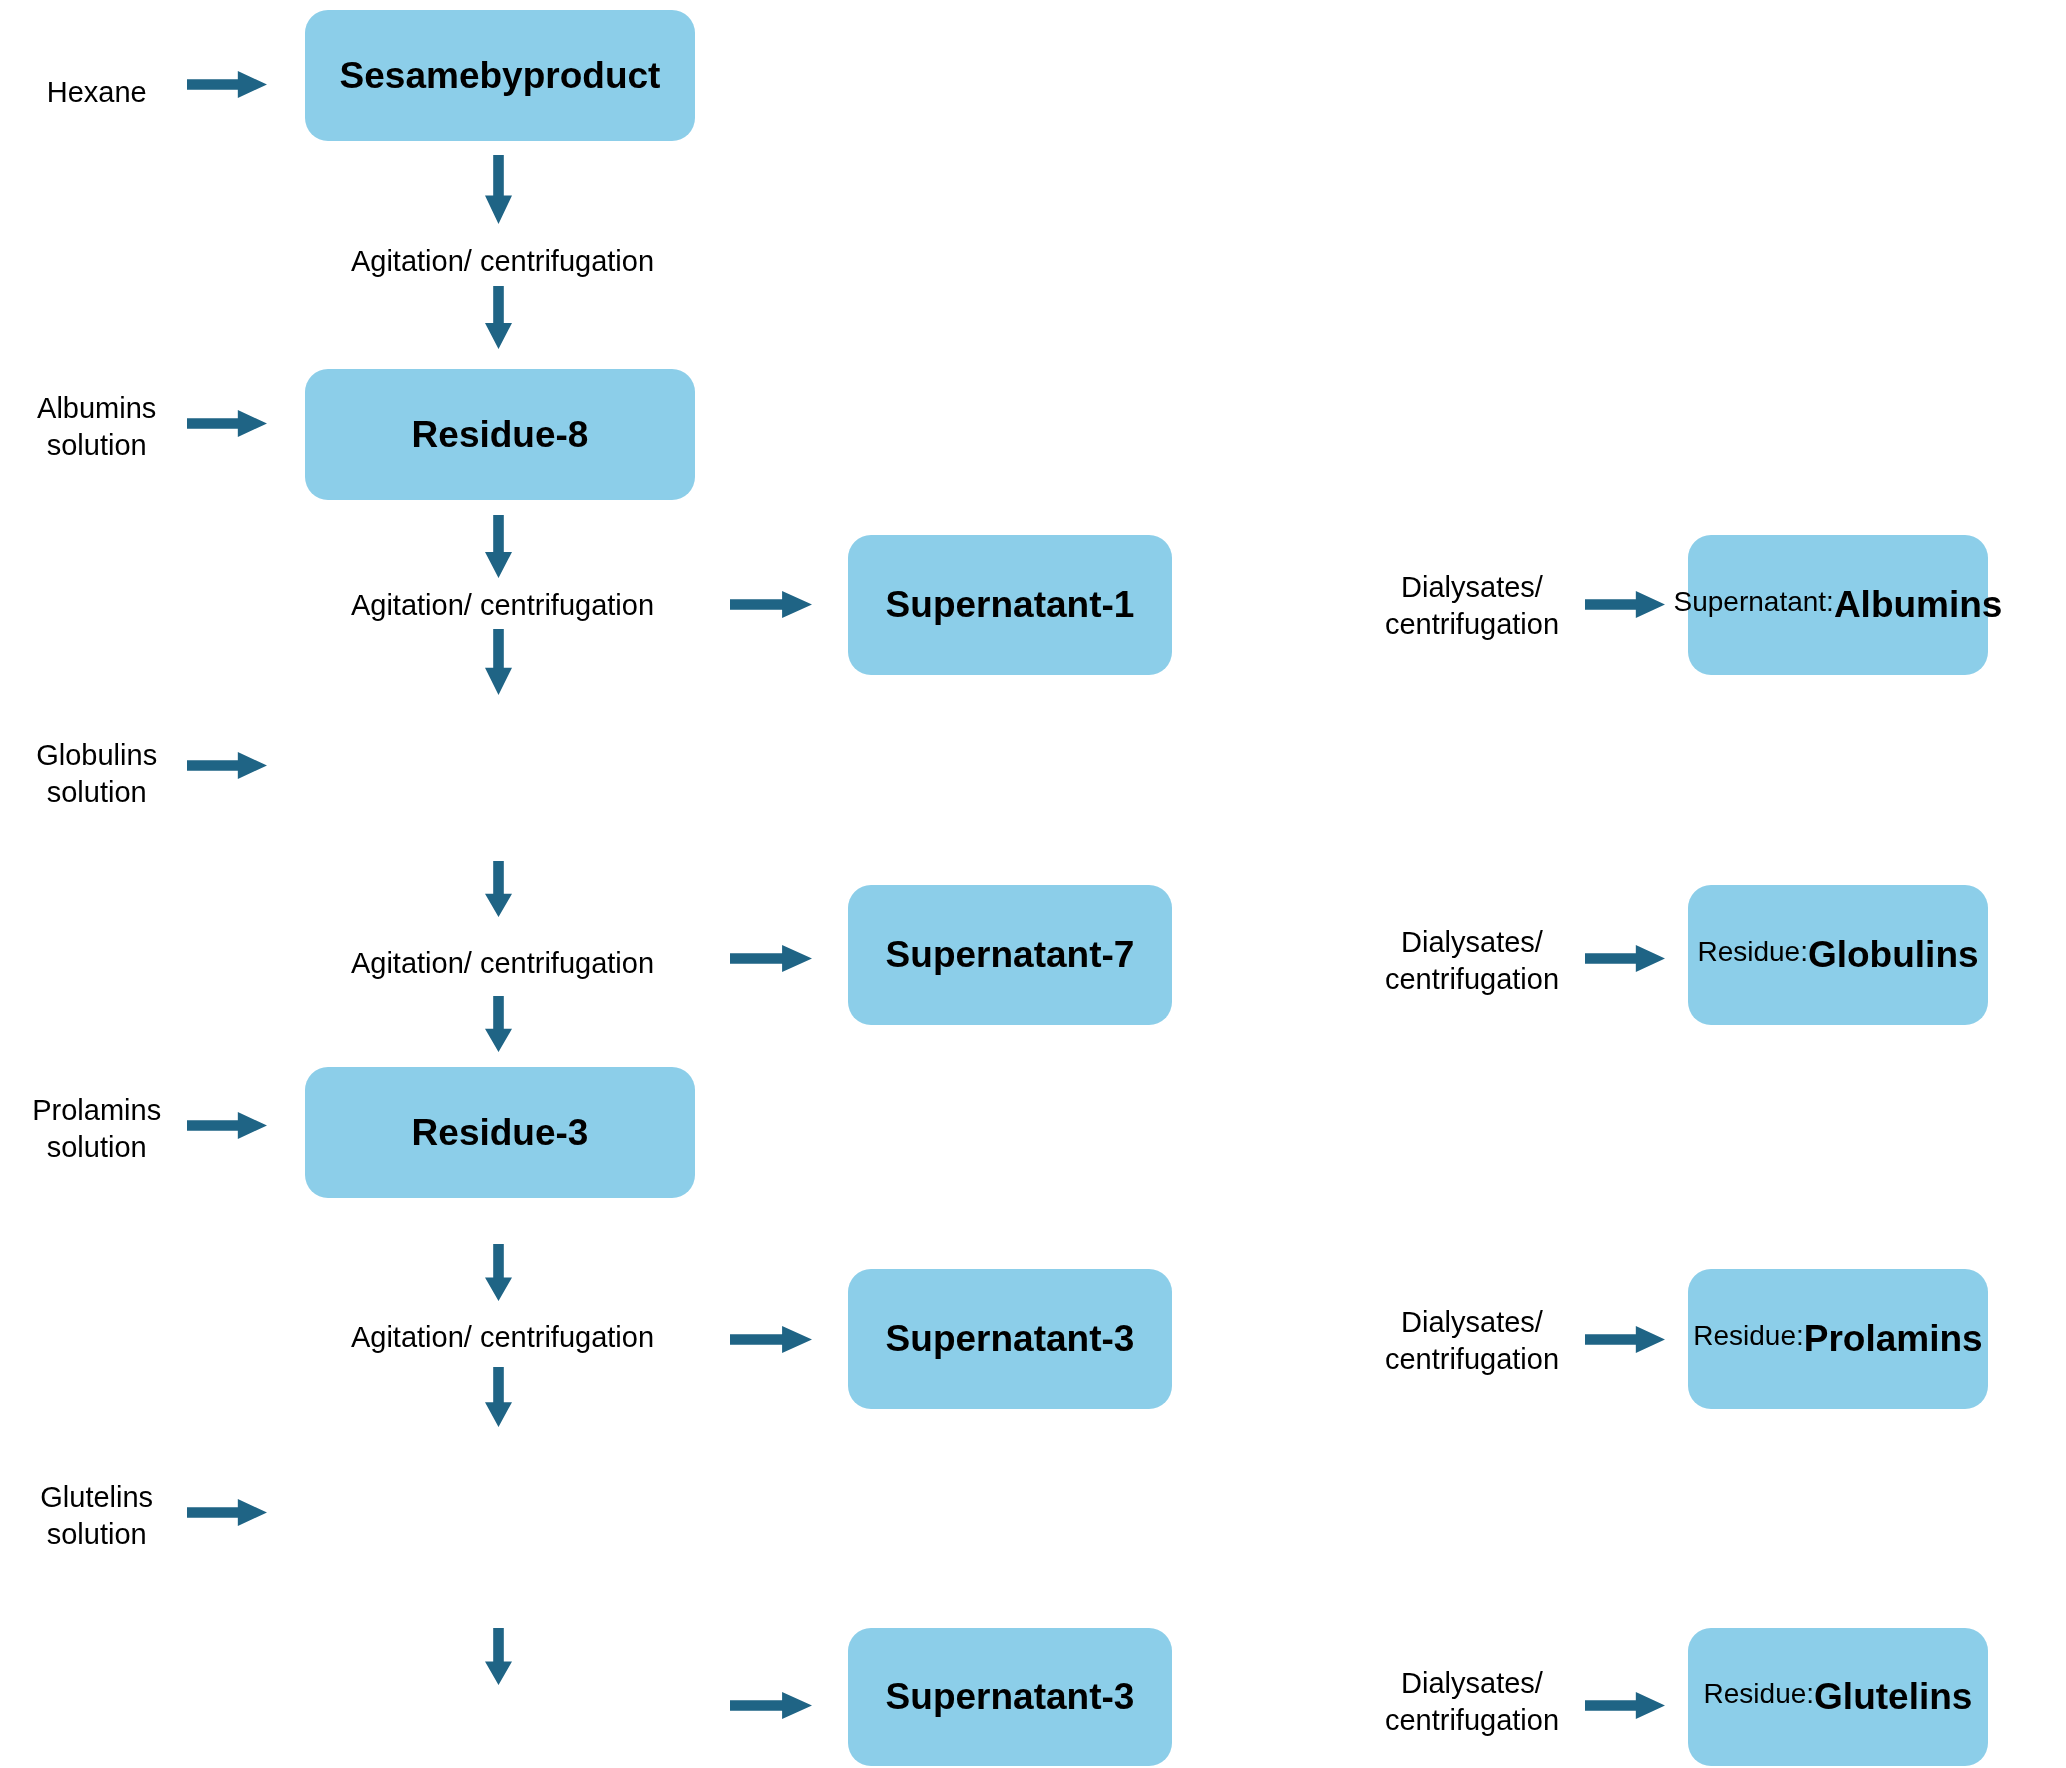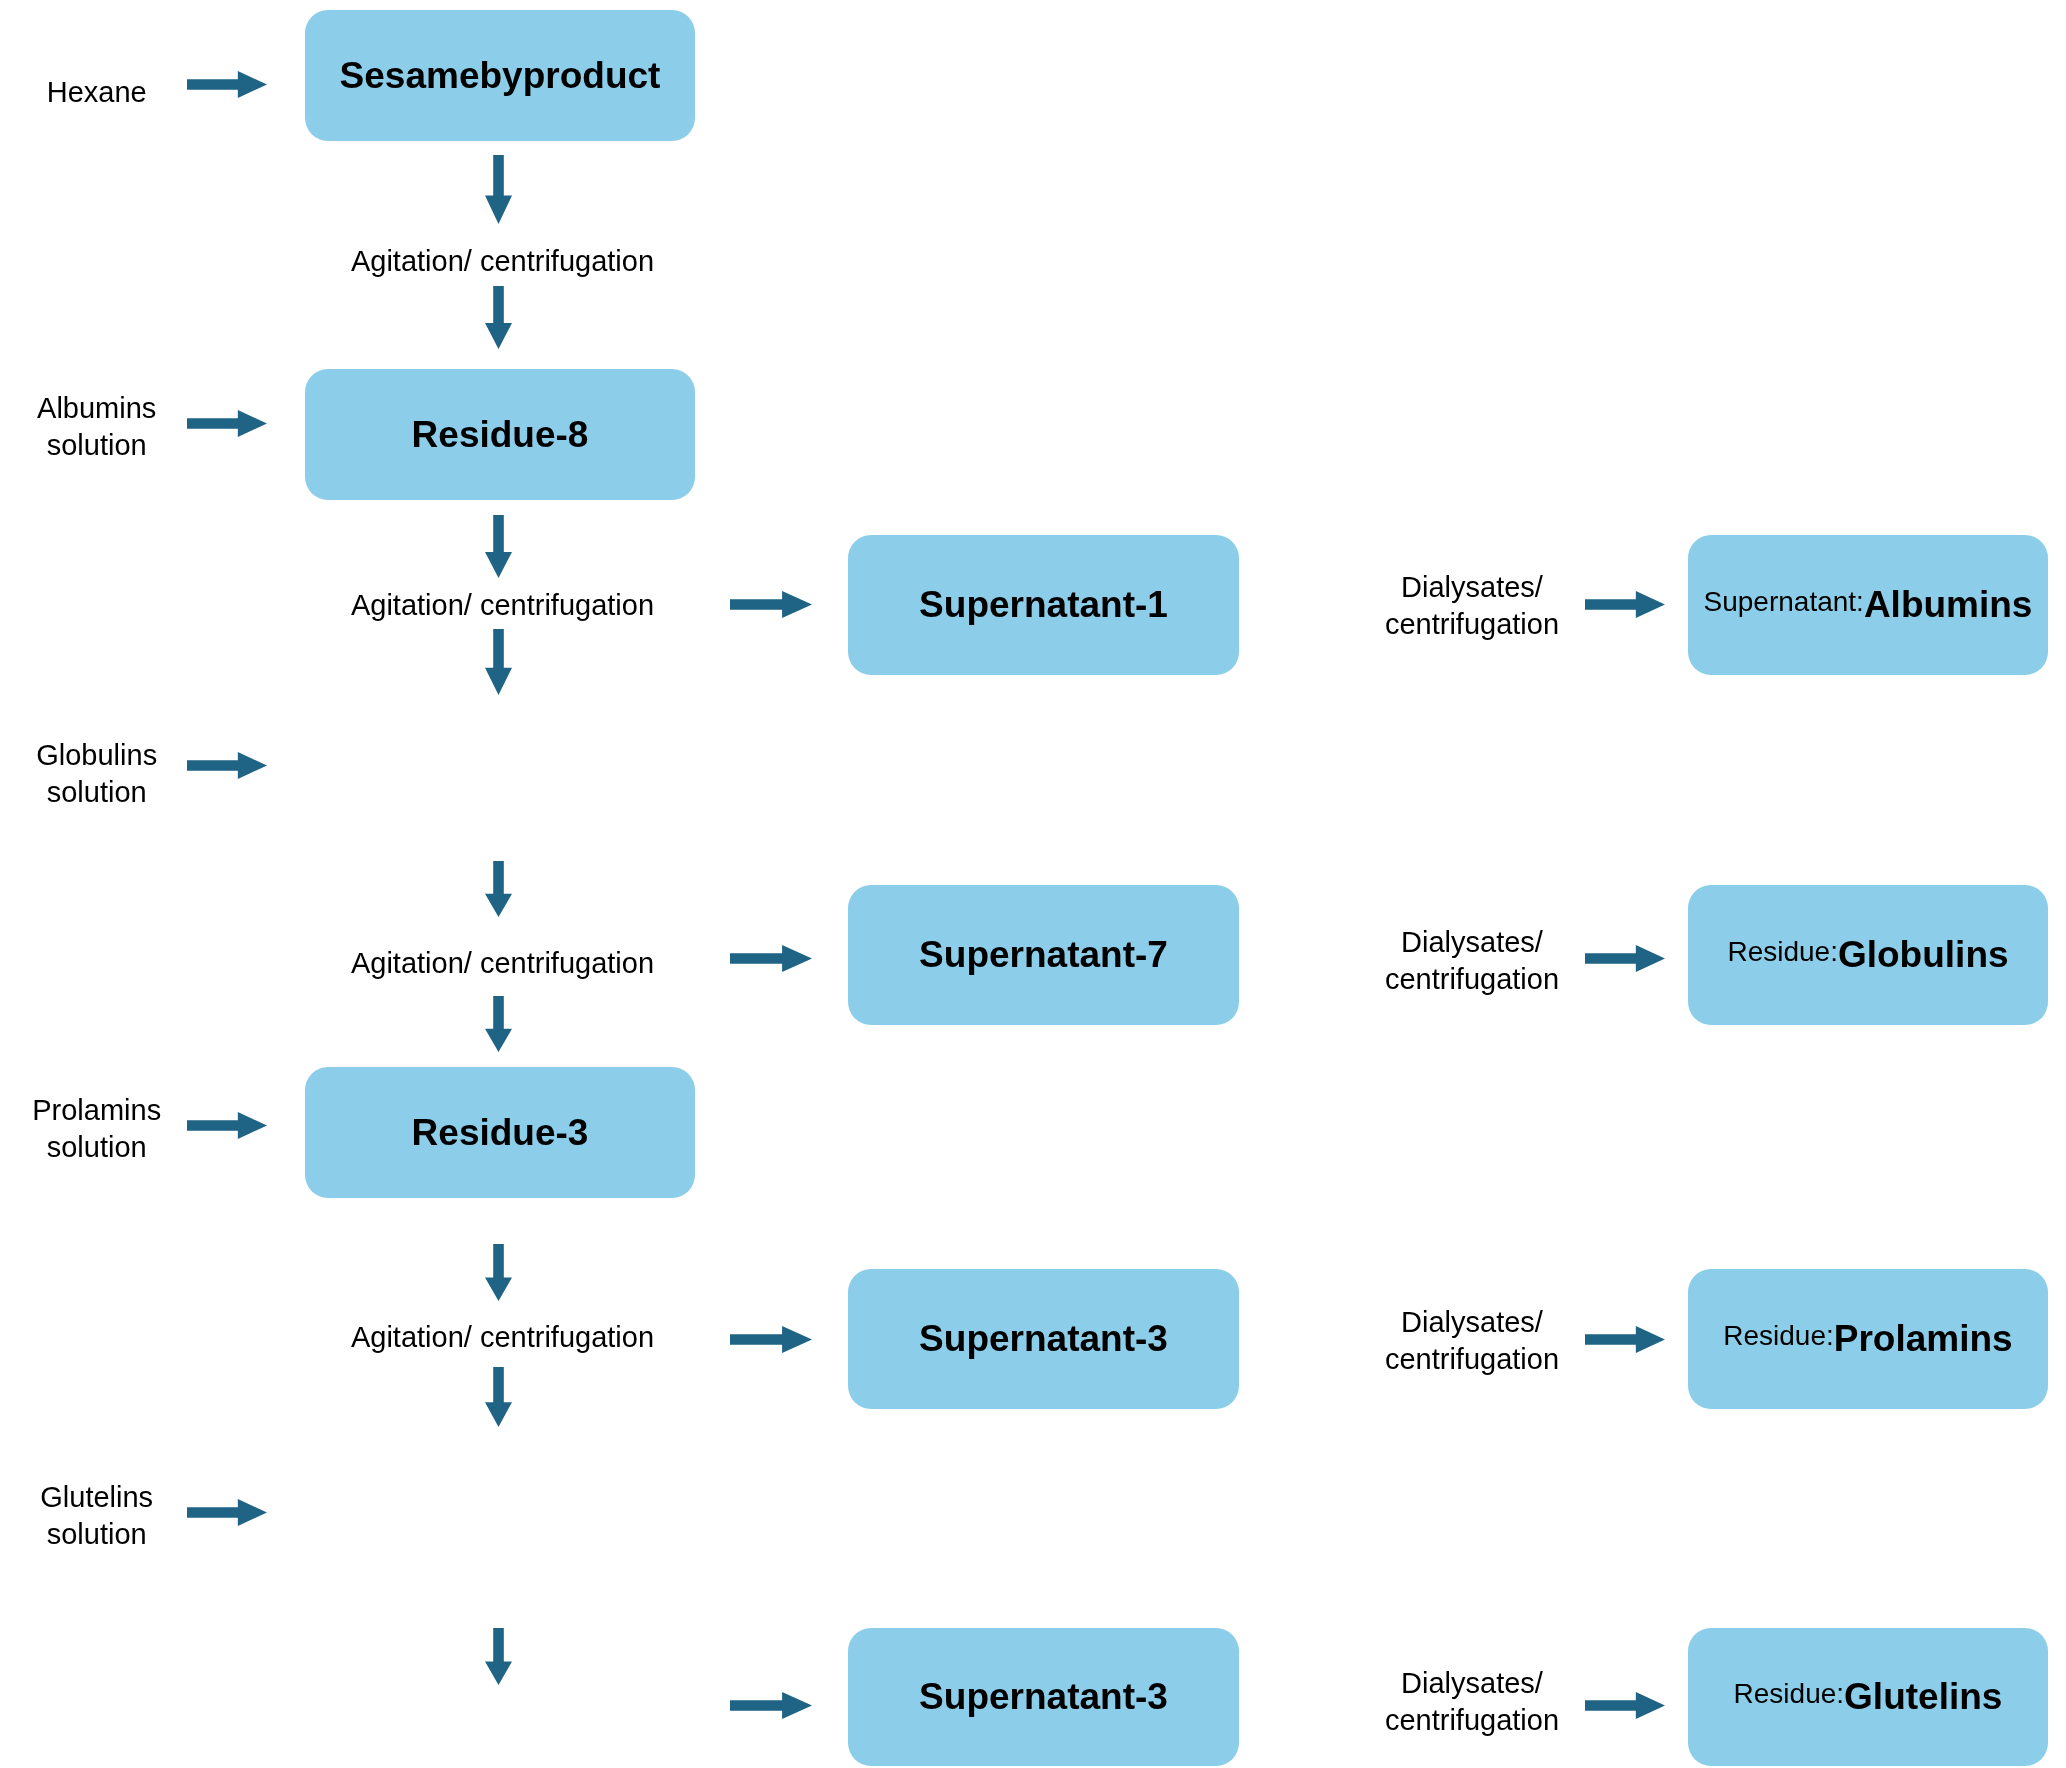--- a/index.html
+++ b/index.html
@@ -2,22 +2,22 @@
 <html style="font-size:7.7px"><head>
 <meta charset="utf-8">
 <style>
   html,body{margin:0;padding:0;background:#ffffff;}
   body{width:2066px;height:1769px;font-family:"Liberation Sans",sans-serif;color:#000;}
   .canvas{position:relative;width:2066px;height:1769px;overflow:hidden;background:#ffffff;}
 
   .box{position:absolute;background:#8ccee9;border-radius:23px;display:flex;flex-direction:row;
        align-items:center;justify-content:center;text-align:center;}
   .box-main{left:305px;width:390px;height:131px;}
-  .box-mid{left:848px;width:391px;height:140px;}
-  .box-right{left:1688px;width:360px;height:140px;}
+  .box-mid{left:848px;width:324px;height:140px;}
+  .box-right{left:1688px;width:300px;height:140px;}
   .bold-line{font-weight:bold;font-size:37px;line-height:48px;display:block;}
   .prefix-line{font-weight:normal;font-size:28px;line-height:37px;display:block;margin-bottom:6.8px;}
 
   .label{position:absolute;font-size:29px;line-height:37px;text-align:center;}
   .side-label{left:7.2px;width:179px;margin-top:8px;}
   .step-label{left:285px;width:435px;}
   .dial-label{left:1339px;width:266px;}
   .label .line{display:block;}
 
   .arrow{position:absolute;}

